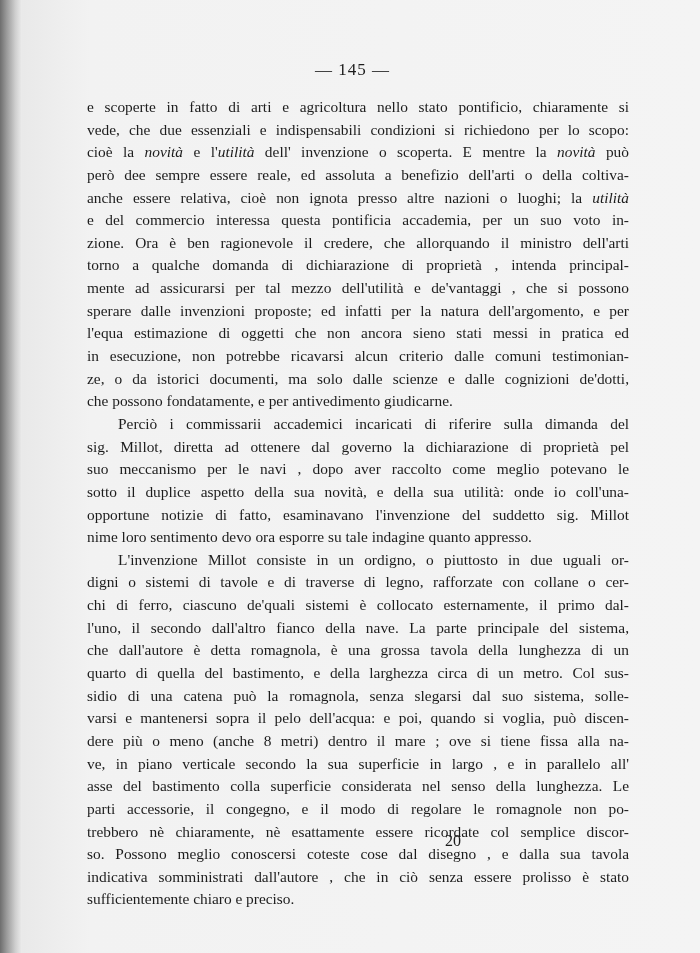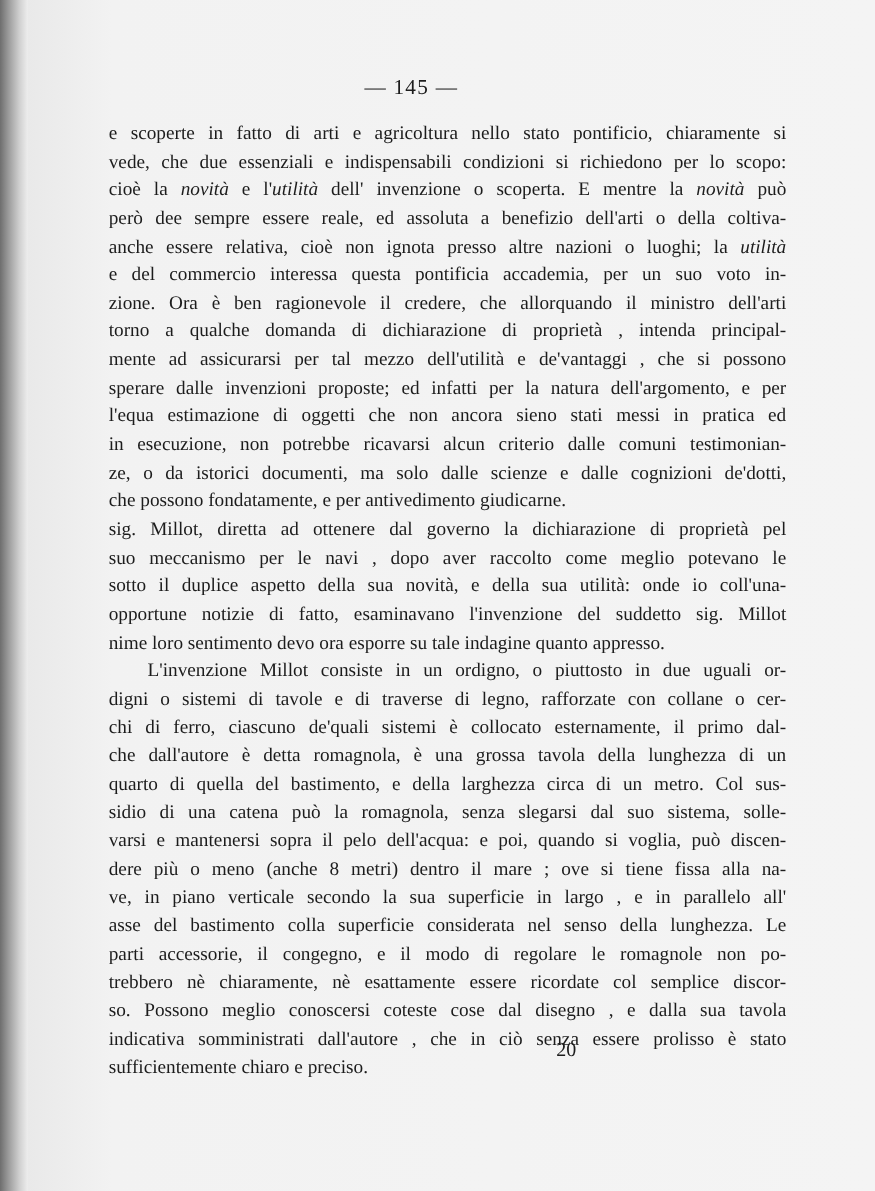--- a/index.html
+++ b/index.html
@@ -12,22 +12,22 @@
   }
   .gutter {
     position: absolute; left: 0; top: 0; bottom: 0; width: 22px;
     background: linear-gradient(to right, #6e6e6e 0%, #9a9a9a 30%, #cfcfcf 70%, #ececec 100%);
   }
   .page {
     position: absolute; left: 22px; top: 0; right: 0; bottom: 0;
     background: linear-gradient(to right, #e9e9e9 0%, #f2f2f2 10%, #f4f4f4 100%);
   }
   .header {
-    position: absolute; top: 60px; left: 284px; width: 90px;
-    text-align: center; font-size: 17px; letter-spacing: 1px;
+    position: absolute; top: 60px; left: 300px; width: 90px;
+    text-align: right; font-size: 17px; letter-spacing: 1px;
   }
   .body-text {
     position: absolute; left: 87px; top: 96px; width: 542px;
     font-size: 15.4px; line-height: 22.65px;
   }
   .line {
     display: block; white-space: nowrap;
     text-align: justify; text-align-last: justify;
     height: 22.65px;
   }
@@ -55,28 +55,30 @@
     <span class="line"><span>anche essere relativa, cioè non ignota presso altre nazioni o luoghi; la </span><i>utilità</i></span>
     <span class="line">e del commercio interessa questa pontificia accademia, per un suo voto in-</span>
     <span class="line">zione. Ora è ben ragionevole il credere, che allorquando il ministro dell'arti</span>
     <span class="line">torno a qualche domanda di dichiarazione di proprietà , intenda principal-</span>
     <span class="line">mente ad assicurarsi per tal mezzo dell'utilità e de'vantaggi , che si possono</span>
     <span class="line">sperare dalle invenzioni proposte; ed infatti per la natura dell'argomento, e per</span>
     <span class="line">l'equa estimazione di oggetti che non ancora sieno stati messi in pratica ed</span>
     <span class="line">in esecuzione, non potrebbe ricavarsi alcun criterio dalle comuni testimonian-</span>
     <span class="line">ze, o da istorici documenti, ma solo dalle scienze e dalle cognizioni de'dotti,</span>
     <span class="line last">che possono fondatamente, e per antivedimento giudicarne.</span>
+    <span class="line indent">Perciò i commissarii accademici incaricati di riferire sulla dimanda del</span>
     <span class="line">sig. Millot, diretta ad ottenere dal governo la dichiarazione di proprietà pel</span>
     <span class="line">suo meccanismo per le navi , dopo aver raccolto come meglio potevano le</span>
     <span class="line">sotto il duplice aspetto della sua novità, e della sua utilità: onde io coll'una-</span>
     <span class="line">opportune notizie di fatto, esaminavano l'invenzione del suddetto sig. Millot</span>
     <span class="line last">nime loro sentimento devo ora esporre su tale indagine quanto appresso.</span>
     <span class="line indent">L'invenzione Millot consiste in un ordigno, o piuttosto in due uguali or-</span>
     <span class="line">digni o sistemi di tavole e di traverse di legno, rafforzate con collane o cer-</span>
     <span class="line">chi di ferro, ciascuno de'quali sistemi è collocato esternamente, il primo dal-</span>
+    <span class="line">l'uno, il secondo dall'altro fianco della nave. La parte principale del sistema,</span>
     <span class="line">che dall'autore è detta romagnola, è una grossa tavola della lunghezza di un</span>
     <span class="line">quarto di quella del bastimento, e della larghezza circa di un metro. Col sus-</span>
     <span class="line">sidio di una catena può la romagnola, senza slegarsi dal suo sistema, solle-</span>
     <span class="line">varsi e mantenersi sopra il pelo dell'acqua: e poi, quando si voglia, può discen-</span>
     <span class="line">dere più o meno (anche 8 metri) dentro il mare ; ove si tiene fissa alla na-</span>
     <span class="line">ve, in piano verticale secondo la sua superficie in largo , e in parallelo all'</span>
     <span class="line">asse del bastimento colla superficie considerata nel senso della lunghezza. Le</span>
     <span class="line">parti accessorie, il congegno, e il modo di regolare le romagnole non po-</span>
     <span class="line">trebbero nè chiaramente, nè esattamente essere ricordate col semplice discor-</span>
     <span class="line">so. Possono meglio conoscersi coteste cose dal disegno , e dalla sua tavola</span>

